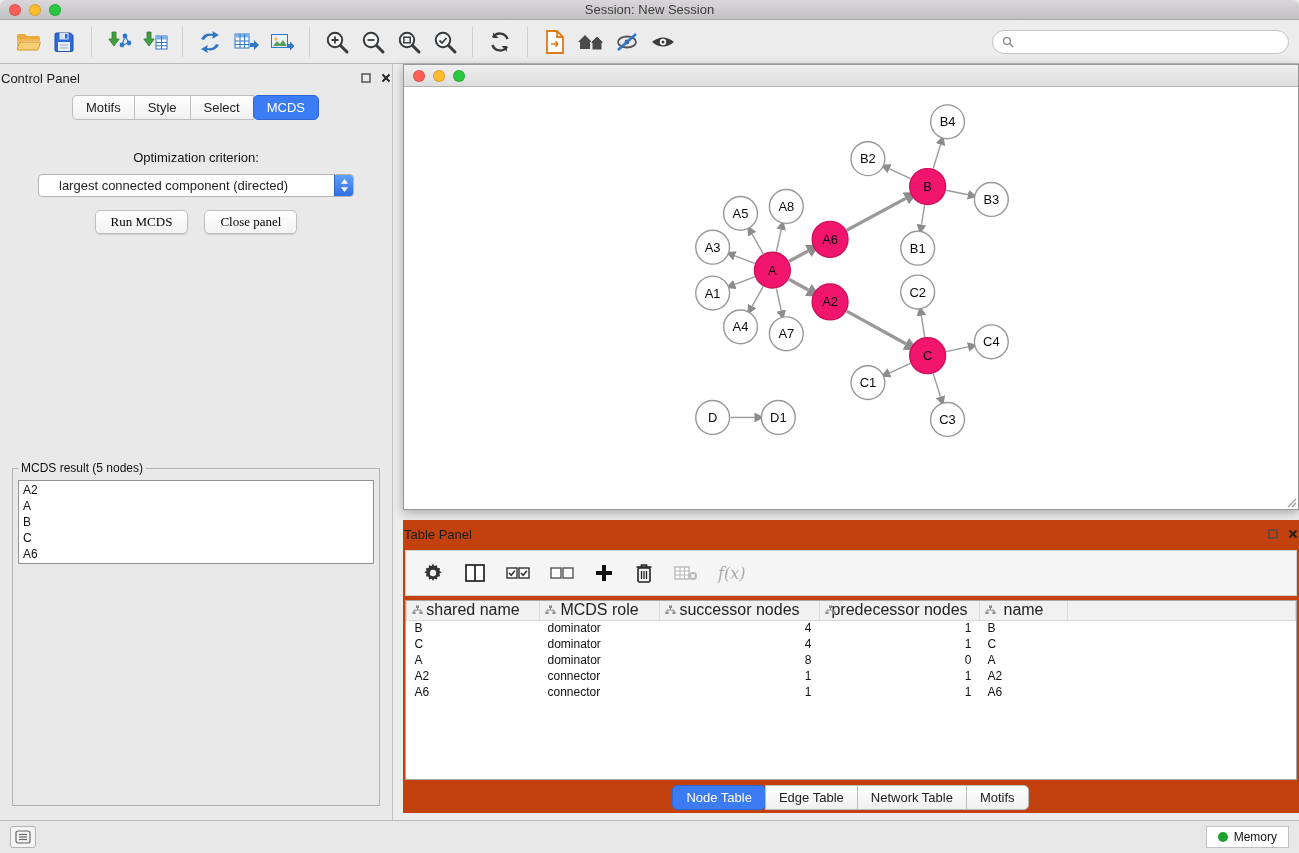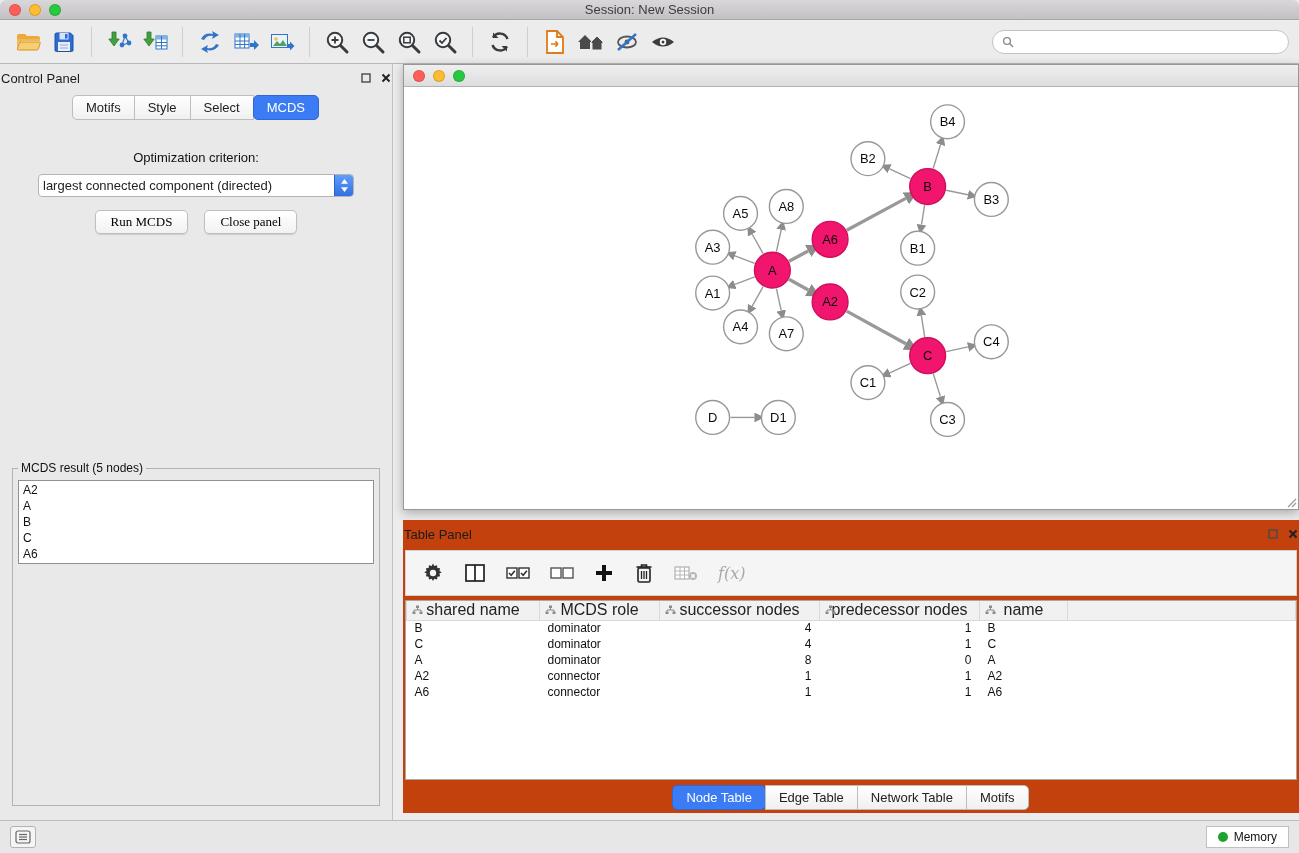--- a/index.html
+++ b/index.html
@@ -30,21 +30,21 @@
   .panel-controls { margin-left:auto; display:flex; gap:10px; align-items:center; }
   .pc-icon { display:flex; align-items:center; }
 
   .seg-row { display:flex; justify-content:center; margin:3px 0 14px; }
   .seg-btn { font-size:13px; padding:4px 13px; background:linear-gradient(#ffffff,#f0f0f0); border:1px solid #bdbdbd; margin-left:-1px; color:#222; cursor:default; }
   .seg-btn:first-child { border-radius:5px 0 0 5px; }
   .seg-btn:last-child { border-radius:0 5px 5px 0; }
   .seg-btn.active { background:#3b7cf5; border-color:#2f66d8; color:#fff; border-radius:5px; }
 
   .opt-label { text-align:center; font-size:13px; margin-top:16px; color:#111; }
-  .combo { width:316px; height:23px; margin:9px auto 0; background:#fff; border:1px solid #b4b4b4; border-radius:4px; display:flex; align-items:center; font-size:13px; padding-left:4px; overflow:hidden; }
+  .combo { width:316px; height:23px; margin:9px auto 0; background:#fff; border:1px solid #b4b4b4; border-radius:4px; display:flex; align-items:center; font-size:13px; padding-left:20px; overflow:hidden; }
   .combo-text { flex:1; white-space:nowrap; }
   .combo-stepper { width:19px; height:23px; background:linear-gradient(#63a1f9,#2e6de2); display:flex; align-items:center; justify-content:center; border-left:1px solid #2a62c9; }
   .btn-row { display:flex; justify-content:center; gap:16px; margin-top:13px; }
   .mac-btn { background:linear-gradient(#ffffff,#f2f2f2); border:1px solid #bfbfbf; border-radius:5px; padding:3px 15px; font-size:13px; box-shadow:0 1px 1px rgba(0,0,0,.12); cursor:default;font-family:Liberation Serif, serif; }
 
   .result-box { margin:8px 12px 14px; margin-top:auto; border:1px solid #b2b2b2; padding:5px; height:345px; display:flex; flex-direction:column; }
   .result-box legend { font-size:12px; padding:0 3px; color:#111; }
   .result-list { background:#fff; border:1px solid #919191; flex:1; overflow:auto; font-size:12px; padding:1px 4px; }
   .result-item { line-height:16px; color:#111; }
 

